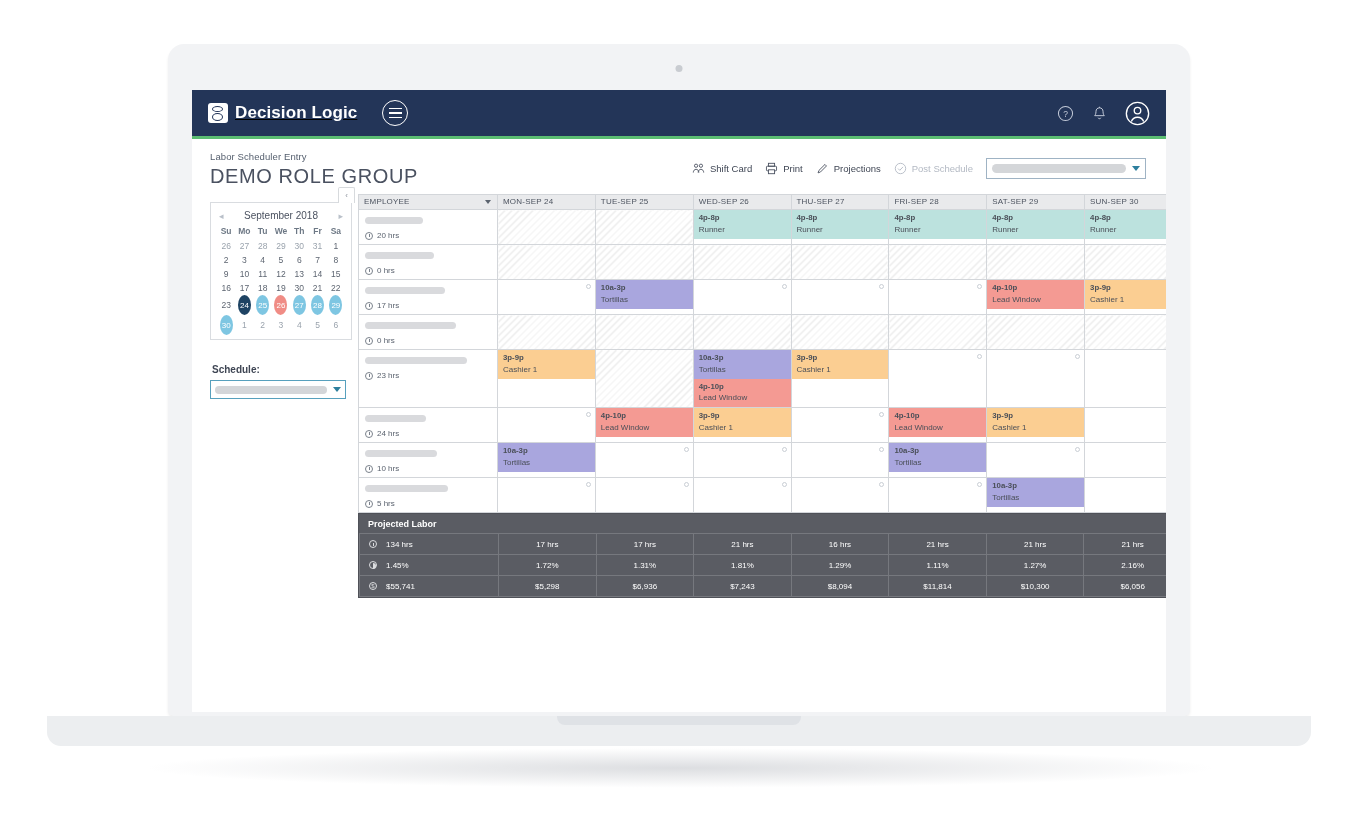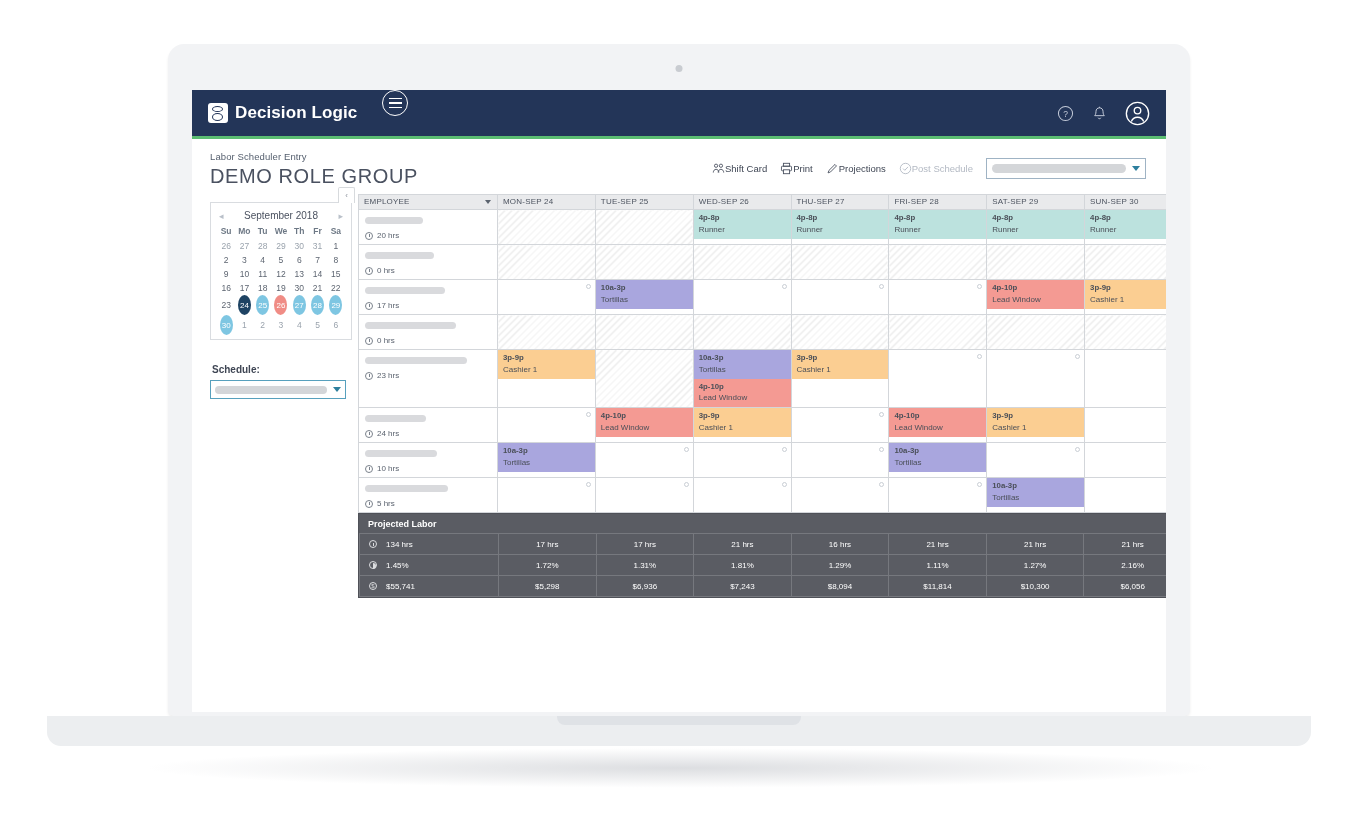--- a/index.html
+++ b/index.html
@@ -42,21 +42,21 @@
     border-radius:0 0 8px 8px;
   }
   .laptop-shadow{
     position:absolute; left:140px; top:748px; width:1080px; height:40px;
     background: radial-gradient(ellipse at center, rgba(140,145,155,0.30) 0%, rgba(255,255,255,0) 70%);
   }
 
   
   .app-header{
     position:relative; height:46px; background:#233558;
-    display:flex; padding:0 16px;
+    display:flex; align-items:center; padding:0 16px;text-decoration:underline;
   }
   .app-header:after{
     content:""; position:absolute; left:0; right:0; bottom:-3px; height:3px;
     background:#5bbd72;
   }
   .brand{ display:flex; align-items:center; gap:7px; }
   .brand-mark{
     width:20px; height:20px; background:#fff; border-radius:3px;
     position:relative; flex:0 0 auto;
   }
@@ -81,21 +81,21 @@
   
   .page{ padding:0 14px; position:relative; }
   .page-head{ padding:15px 4px 6px 4px; position:relative; }
   .eyebrow{ font-size:9.5px; color:#555f6e; letter-spacing:.1px; }
   .page-title{ font-size:20px; color:#4a5160; letter-spacing:.6px; margin-top:3px; font-weight:normal;}
 
   .toolbar{
     position:absolute; right:6px; top:22px;
     display:flex; align-items:center; gap:13px;
   }
-  .tb-item{ display:flex; align-items:center; font-size:9.5px; color:#3f4654; cursor:pointer;}
+  .tb-item{ display:flex; align-items:center; gap:5px; font-size:9.5px; color:#3f4654; cursor:pointer;}
   .tb-item.disabled{ color:#b3b9c3; cursor:default;}
   .tb-select{
     width:160px; height:21px; border:1px solid #9fb3c4; background:#fff;
     display:flex; align-items:center; padding:0 5px; cursor:pointer;
   }
   .tb-select .redact{ flex:1; height:9px; background:#d4d6d9; border-radius:5px; }
   .caret-dn{
     width:0;height:0;border-left:4px solid transparent;border-right:4px solid transparent;
     border-top:5px solid #2d7f9e; margin-left:6px;
   }

